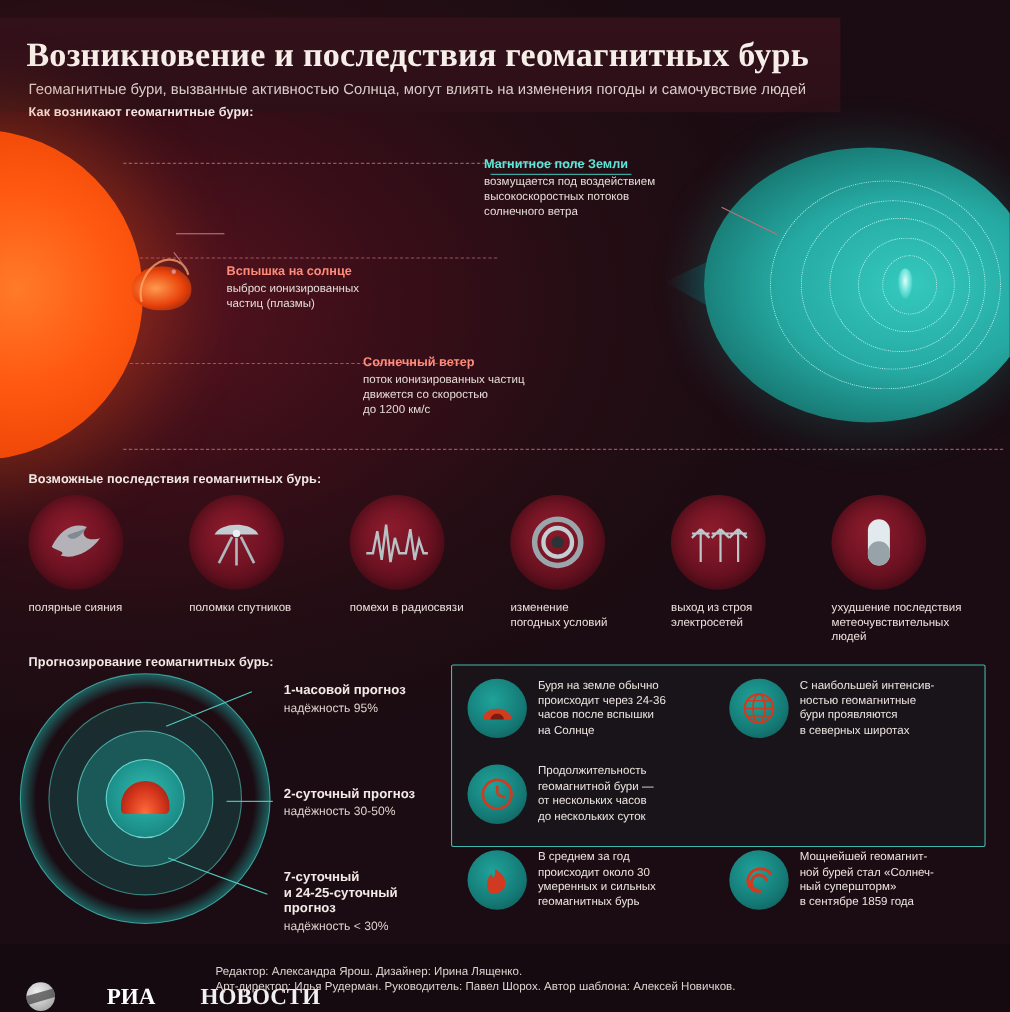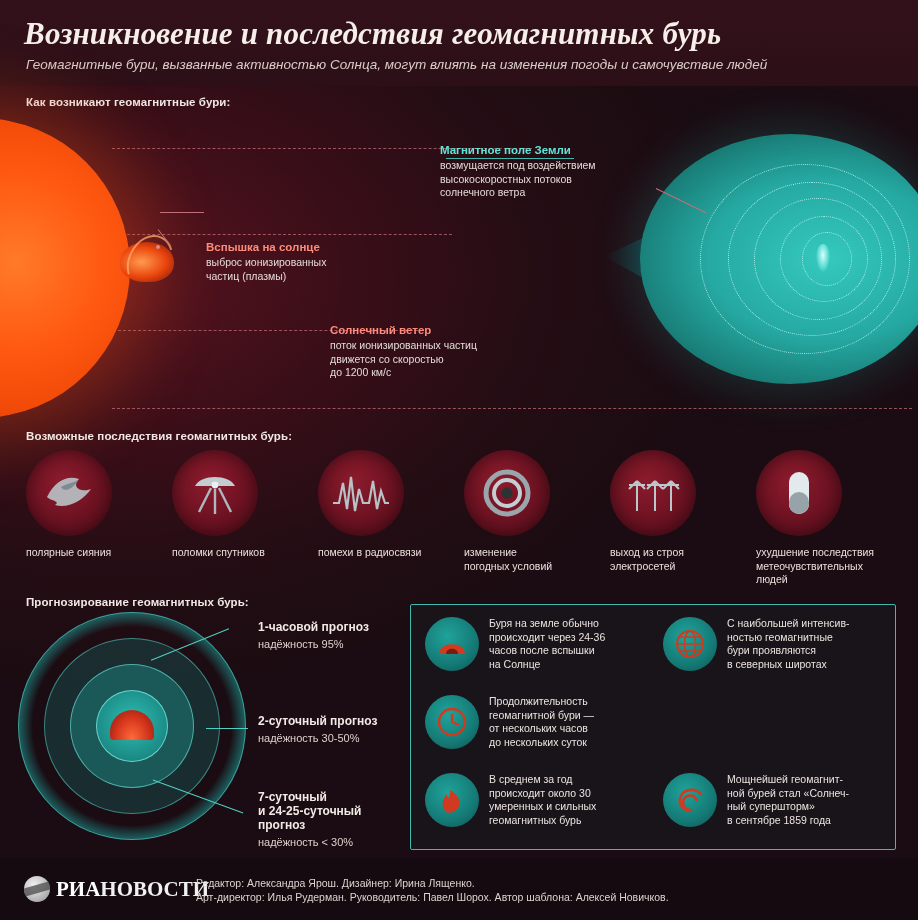--- a/index.html
+++ b/index.html
@@ -12,22 +12,22 @@
   #page {
     position: relative;
     width: 918px; height: 920px;
     background:
       radial-gradient(ellipse 620px 420px at 12% 30%, #5a1420 0%, #3a0e18 38%, #240d14 70%, #1a0c12 100%),
       linear-gradient(180deg, #2a0f18 0%, #230d14 55%, #1c0a11 100%);
     color: #efe6e2;
   }
 
   
-  .header { position: absolute; left: 0; top: 0; width: 918px; height: 86px;
-            background: linear-gradient(180deg,#33111b 0%, #2c0f17 100%); font-style: italic; }
+  .header { position: absolute; left: 0; top: 16px; width: 764px; height: 86px;
+            background: linear-gradient(180deg,#33111b 0%, #2c0f17 100%); }
   .title { position: absolute; left: 24px; top: 16px; width: 880px;
            font-family: "Liberation Serif", serif; font-size: 31px; font-weight: bold;
            color: #f6efe9; letter-spacing: .2px; }
   .subtitle { position: absolute; left: 26px; top: 57px; width: 880px;
               font-size: 13.5px; color: #d9cdc8; }
 
   .section-label {
     position: absolute; font-size: 11.5px; font-weight: bold; color: #f0e8e4;
     letter-spacing: .1px;
   }
@@ -119,36 +119,36 @@
     background: radial-gradient(ellipse at 50% 95%, #ff6a3a 0%, #d2331a 55%, #7e1c12 100%);
     border-radius: 22px 22px 4px 4px;
   }
 
   .fc-item { position: absolute; }
   .fc-title { font-size: 12px; font-weight: bold; color: #f2eae6; }
   .fc-sub { font-size: 11px; color: #ded3ce; margin-top: 4px; }
   .fc-line { position: absolute; background: #4fd0c2; height: 1px; }
 
   .factbox {
-    position: absolute; left: 410px; top: 16px; width: 486px; height: 246px;
+    position: absolute; left: 410px; top: 16px; width: 486px; height: 166px;
     border: 1px solid #3fb9ad; border-radius: 2px;
     background: rgba(20,60,62,.18);
   }
   .fact { position: absolute; width: 225px; }
   .fact-circle {
     position: absolute; left: 0; top: 0; width: 54px; height: 54px; border-radius: 50%;
     background: radial-gradient(circle at 42% 36%, #1fa39a 0%, #157a76 60%, #0d524f 100%);
     display: flex; align-items: center; justify-content: center;
   }
   .fact-text { margin-left: 64px; font-size: 10.5px; line-height: 13.5px; color: #ece3df; }
 
   
   .footer { position: absolute; left: 0; bottom: 0; width: 918px; height: 62px;
             background: #150a0f; }
-  .logo-wrap { position: absolute; left: 24px; top: 18px; display: flex; align-items: center; }
+  .logo-wrap { position: absolute; left: 24px; top: 35px; display: flex; align-items: center; gap: 41px; }
   .logo-globe {
     width: 26px; height: 26px; border-radius: 50%;
     background: radial-gradient(circle at 38% 34%, #f0f0f0 0%, #c9c9c9 45%, #8f8f8f 100%);
     position: relative; overflow: hidden; margin-right: 6px;
   }
   .logo-globe:before {
     content: ""; position: absolute; left: -5px; top: 9px; width: 36px; height: 8px;
     background: #4a4a4a; transform: rotate(-16deg); opacity: .75;
   }
   .logo-ria { font-family: "Liberation Serif", serif; font-weight: bold; font-size: 21px; color: #ffffff; }

